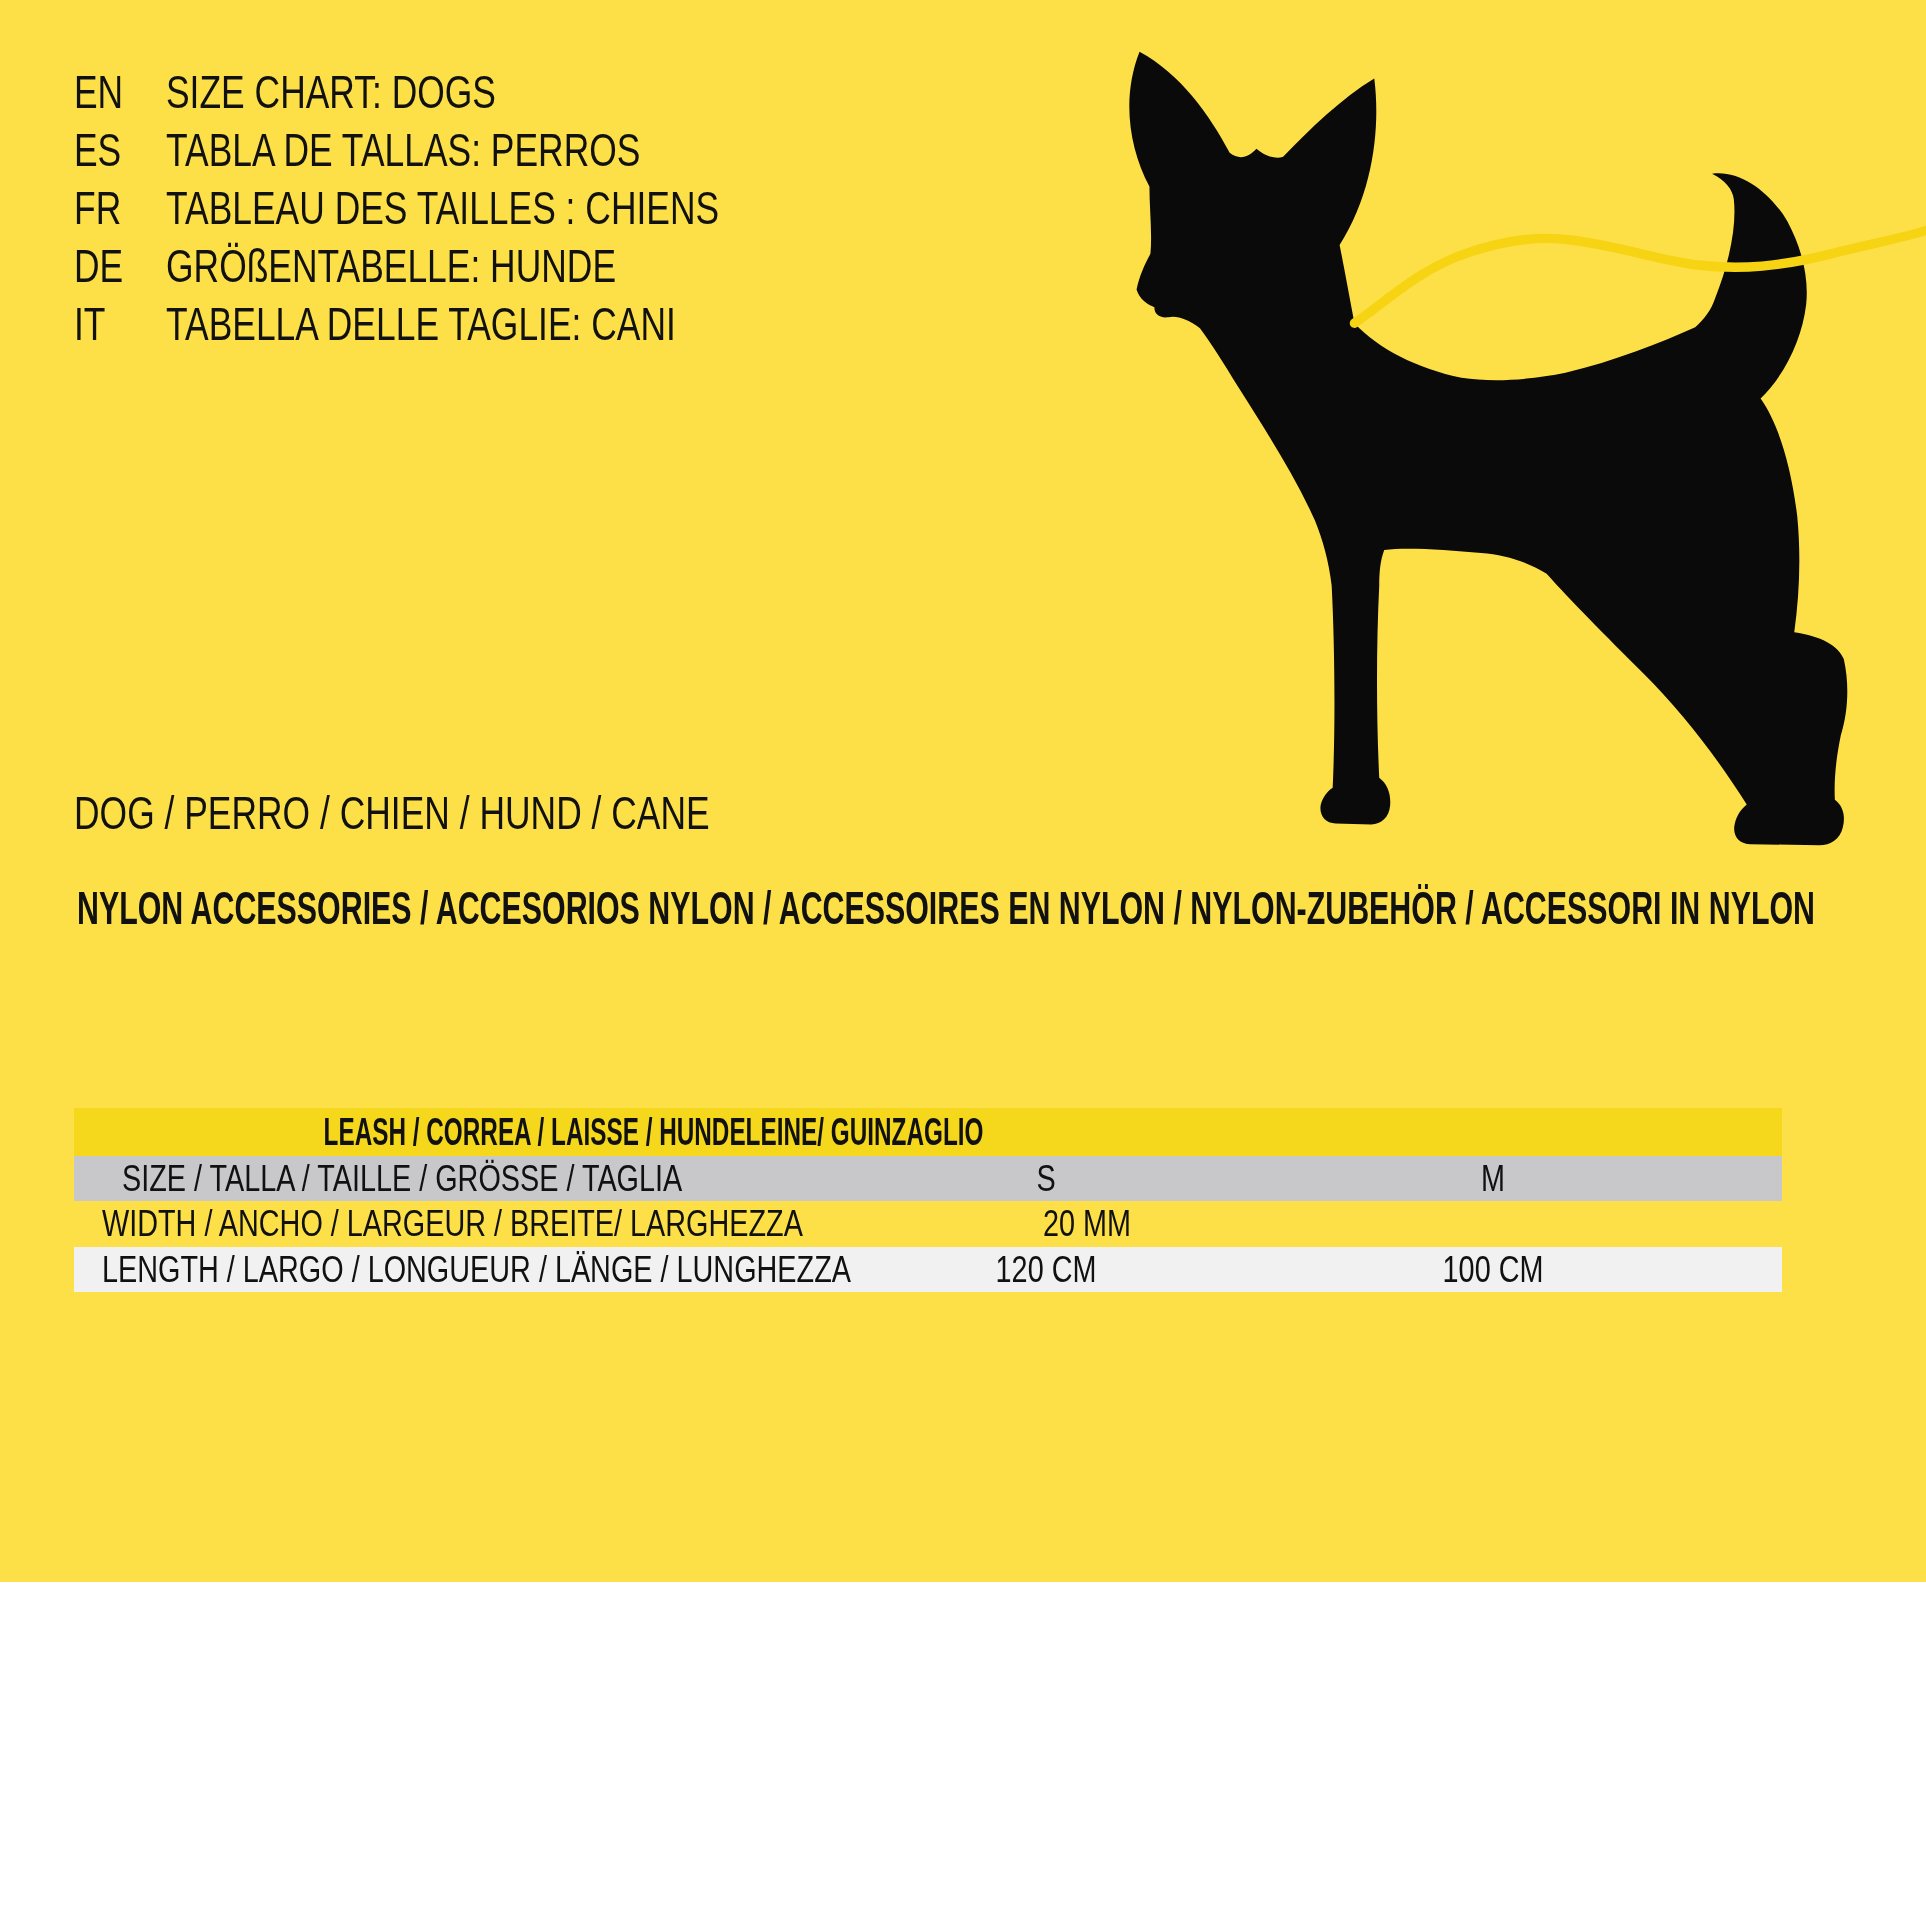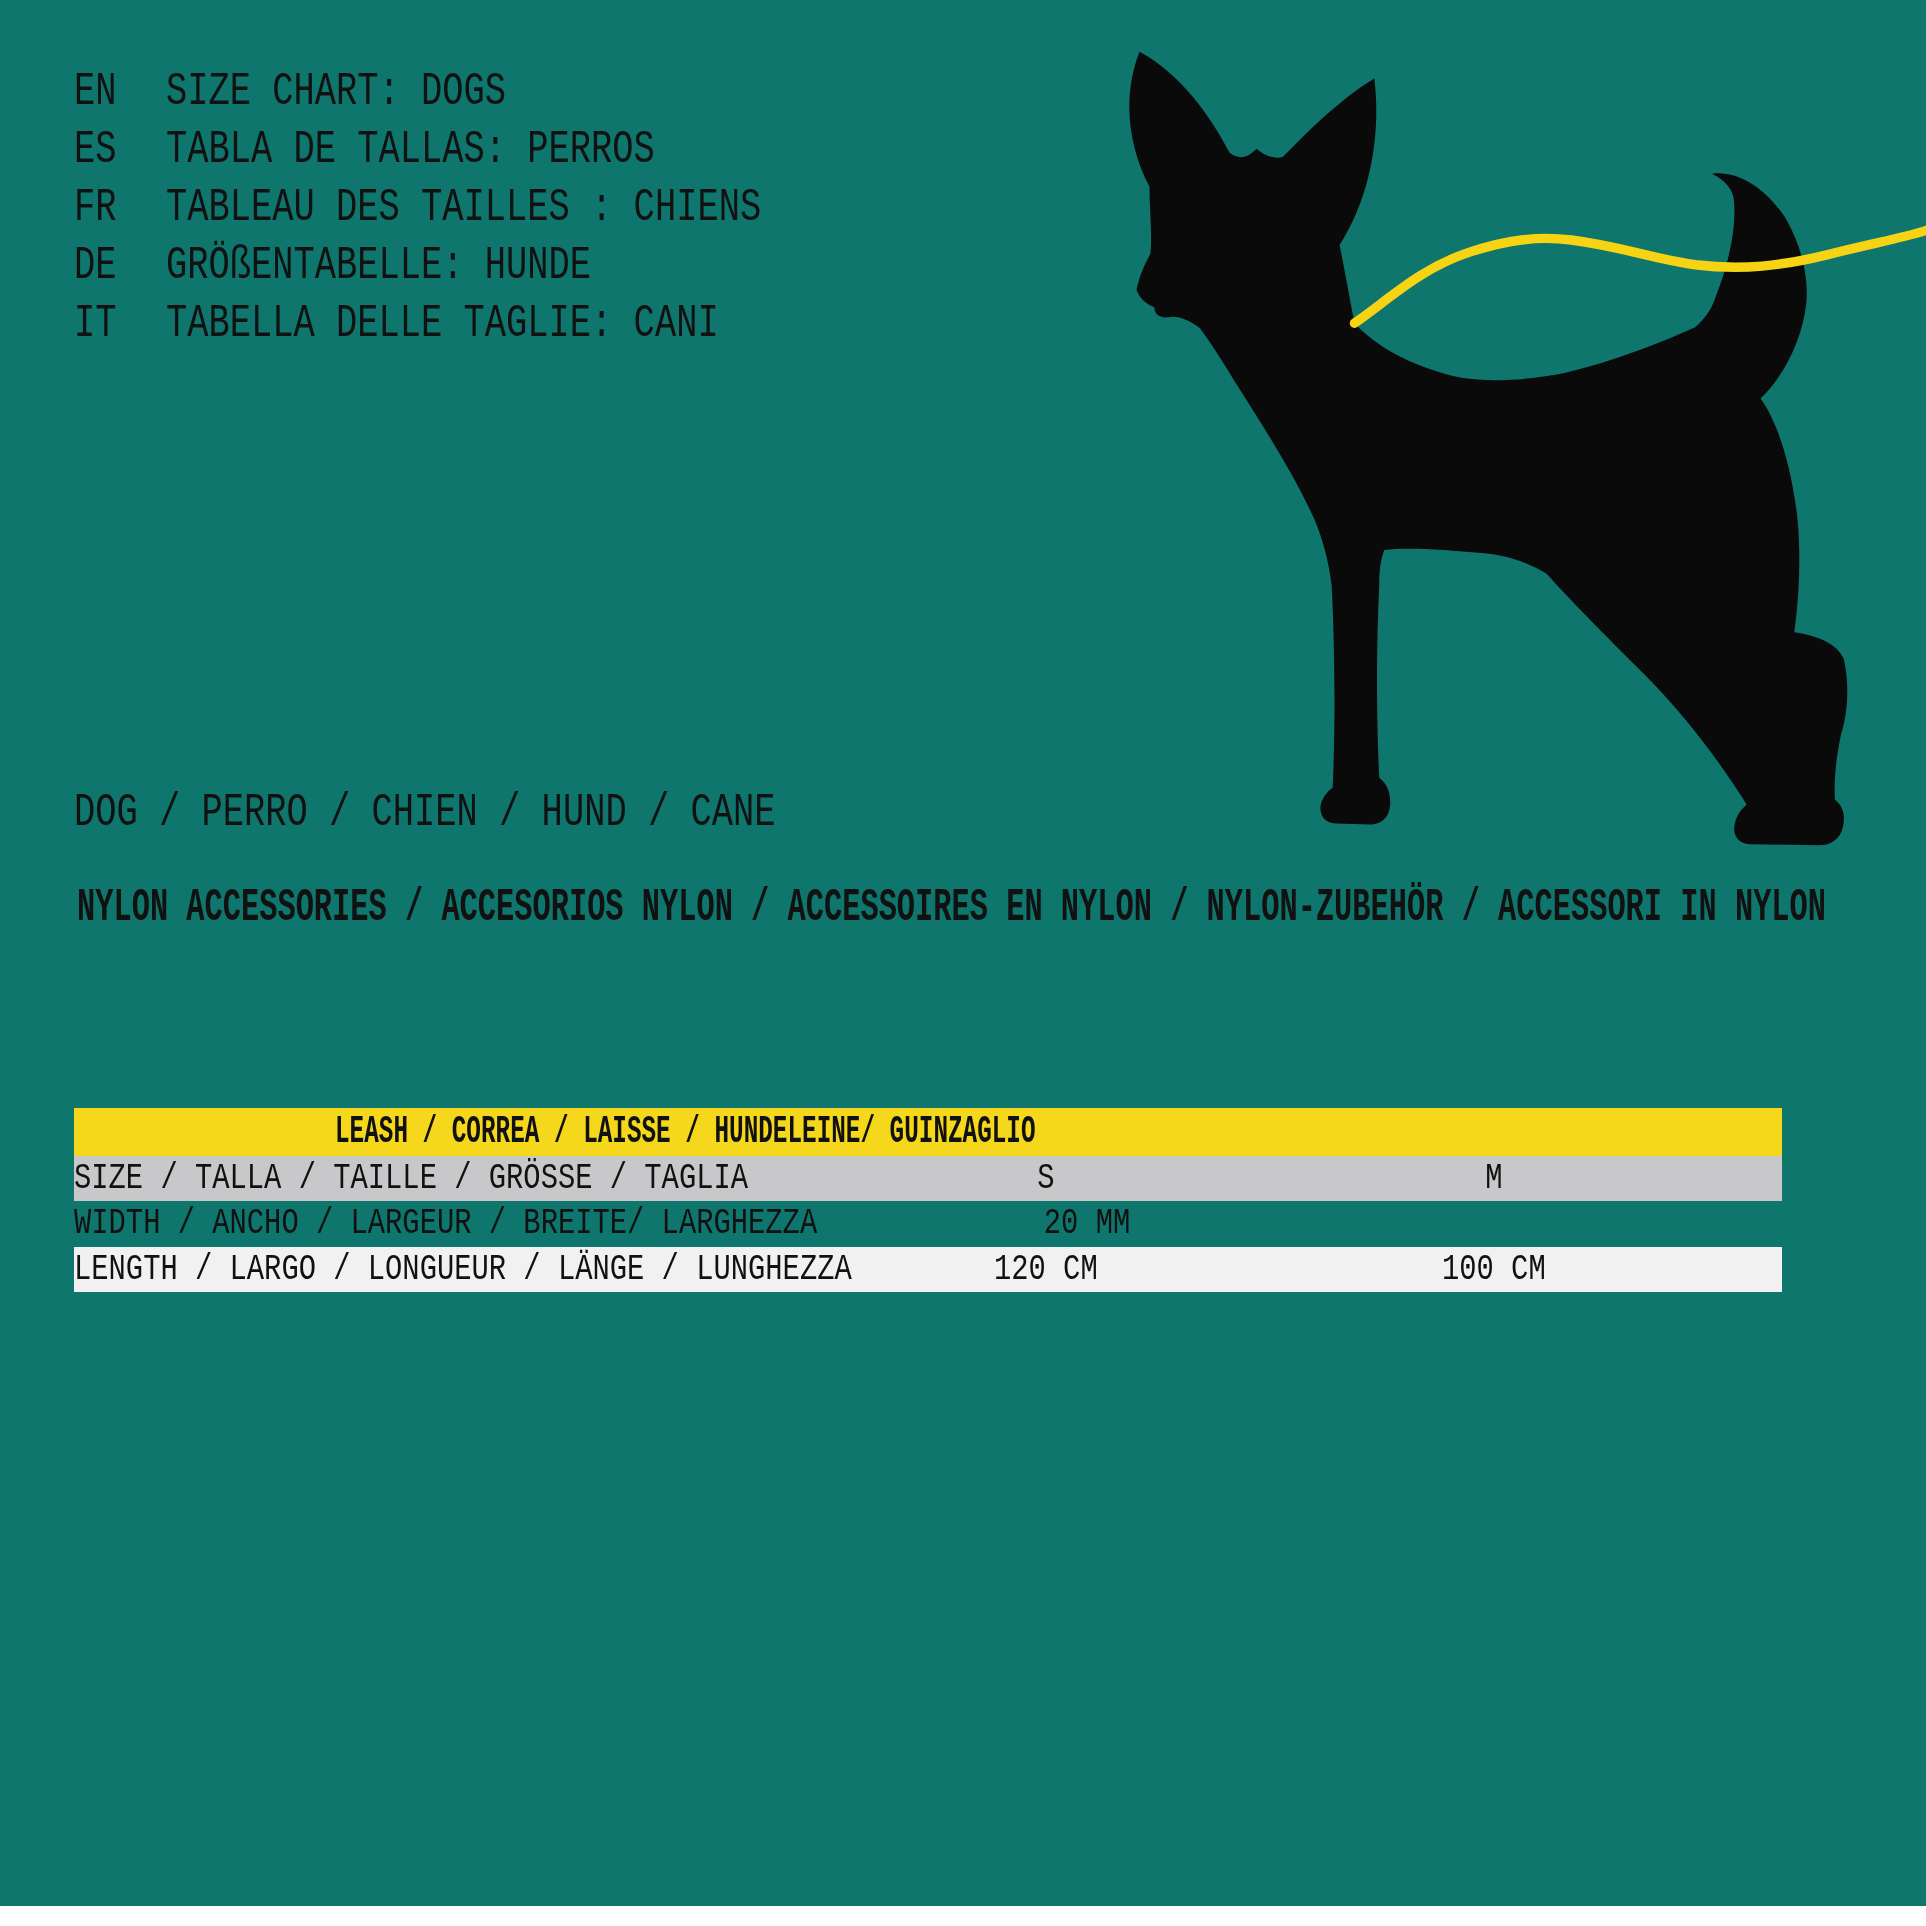--- a/index.html
+++ b/index.html
@@ -1,21 +1,21 @@
 <!DOCTYPE html>
 <html style="--yellow: #f5d81c; --leash: #f6d414; --gray: #c8c8ca; --light: #f1f1f1; --ink: #111111; --black: #0a0a0a;"><head>
 <meta charset="utf-8">
 <style>
   html,body{margin:0;padding:0;background:#ffffff;}
   .canvas{
     position:relative;
-    width:1927px;height:1906px;
-    background:#0f766e;
+    width:1927px;height:1582px;
+    background:#fde047;
     overflow:hidden;
-    font-family:Liberation Mono, monospace;
+    font-family:Liberation Sans, sans-serif;
     color:var(--ink,#111);
   }
   
   .cx{display:inline-block;white-space:nowrap;transform-origin:0 50%;}
   .sx77{transform:scaleX(0.77);}
   .sx66{transform:scaleX(0.66);}
   .sx80{transform:scaleX(0.80);}
   .sx64{transform:scaleX(0.64);}
   .ctr{transform-origin:50% 50%;}
 
@@ -33,21 +33,21 @@
   .category-line{position:absolute;left:77px;top:883px;font-size:46px;line-height:51px;font-weight:bold;}
 
   
   .size-table{position:absolute;left:74px;top:1108px;width:1708px;font-size:36px;}
   .thead{height:48px;line-height:48px;background:var(--yellow,#f5d81c);
          text-align:left;font-weight:bold;font-size:38px;padding-left:64px;}
   .trow{display:grid;grid-template-columns:43.8% 26.2% 26.2% auto;height:45px;line-height:45px;}
   .trow.mid{height:46px;line-height:46px;gap:41px;}
   .row-gray{background:var(--gray,#c8c8ca);}
   .row-light{background:var(--light,#f1f1f1);}
-  .tlabel{}
+  .tlabel{padding-left:28px;text-align:right;}
   .tcell{text-align:center;}
 </style>
 </head>
 <body>
 
 <div class="canvas">
 
   <section class="lang-list">
     <div class="lang-row">
       <span><span class="cx sx77">EN</span></span>

